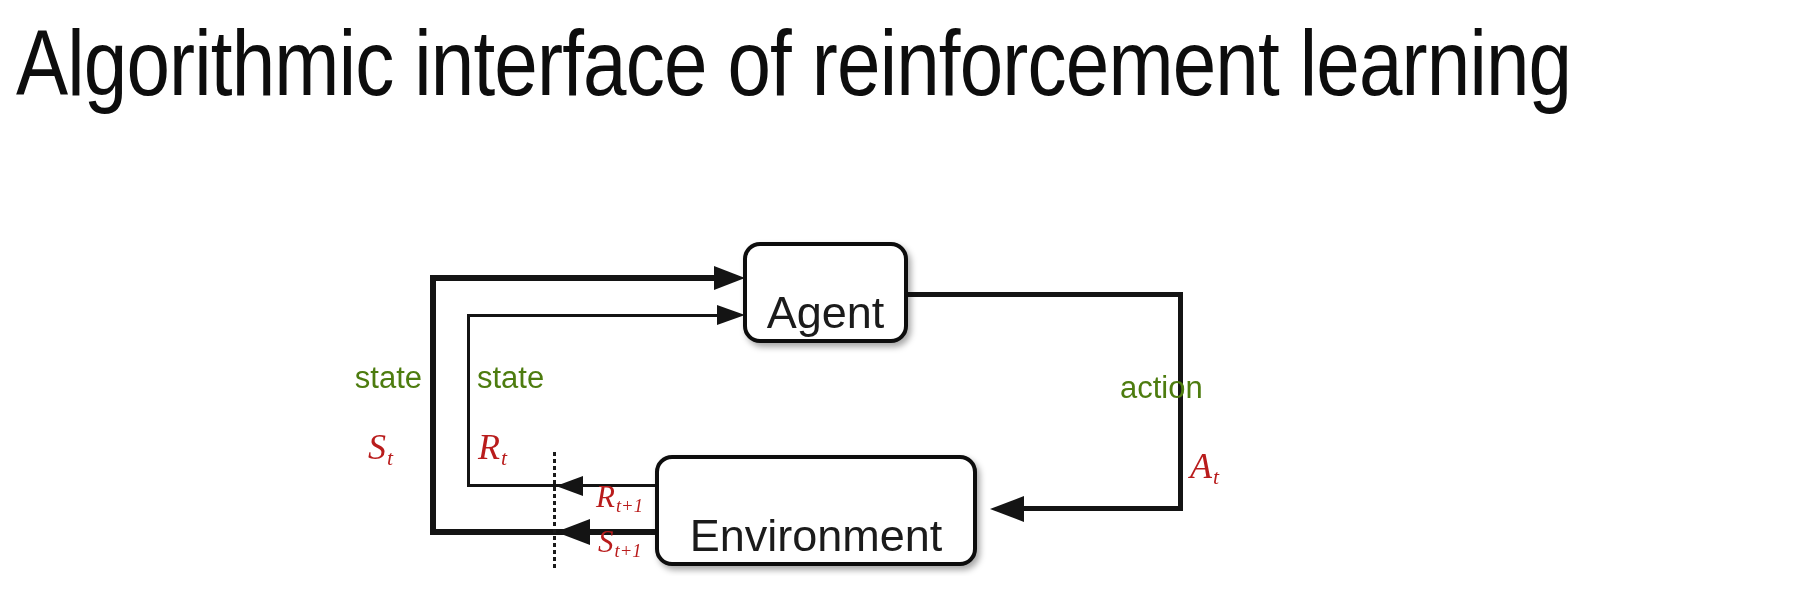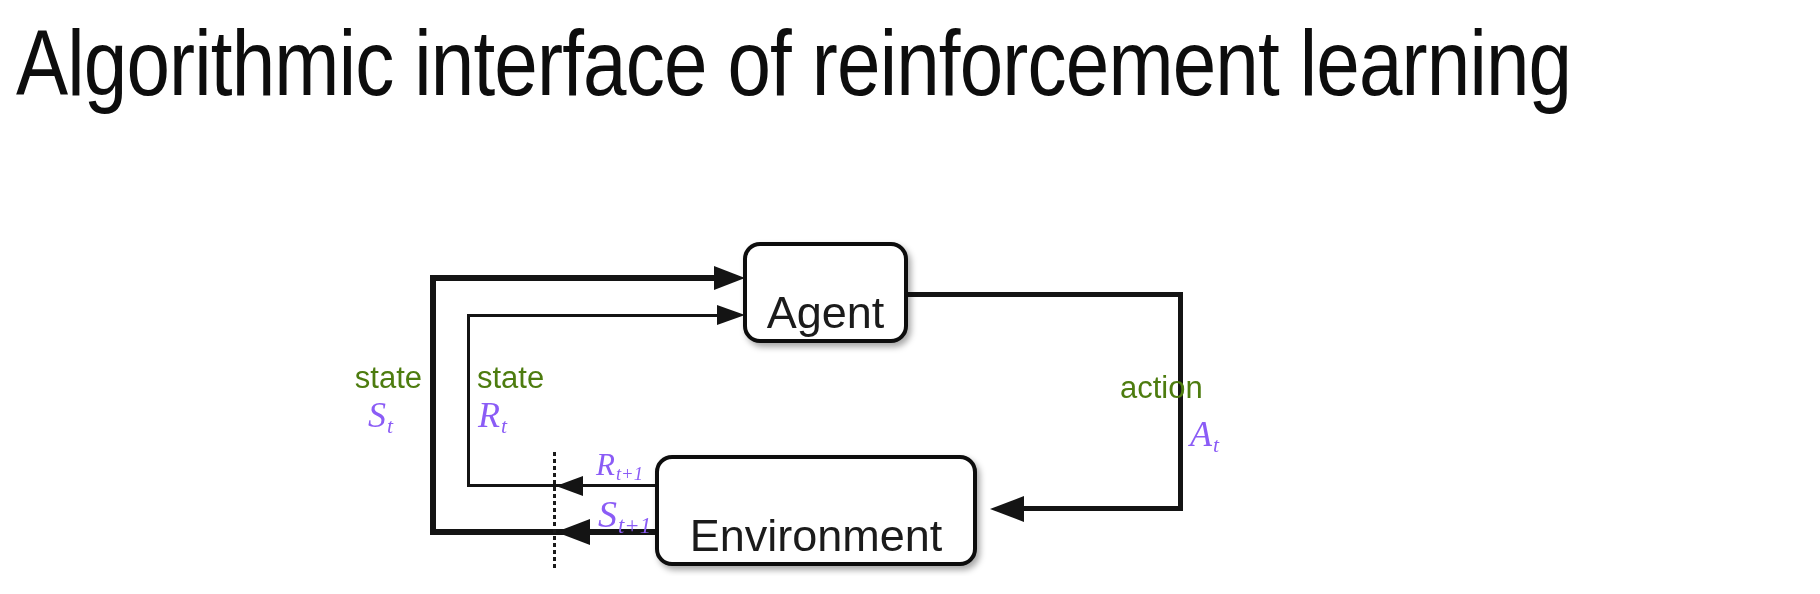--- a/index.html
+++ b/index.html
@@ -95,30 +95,31 @@
   .word-state  { left: 320px; top: 360px; width: 102px; text-align: right; }
   .word-reward { left: 477px; top: 360px; }
   .word-action { left: 1120px; top: 370px; }
 
   
   .math {
     position: absolute;
     font-family: "Liberation Serif", serif;
     font-style: italic;
     font-size: 36px;
-    color: #8b5cf6;
+    color: #b91c1c;
     white-space: nowrap;
     z-index: 3;
+    margin-top: 32px;
   }
   .math .sub { font-size: 0.6em; vertical-align: -0.28em; margin-left: 1px; }
   .sym-state  { left: 368px; top: 394px; }
   .sym-reward { left: 478px; top: 394px; font-family: Liberation Serif, serif; }
   .sym-action { left: 1190px; top: 413px; font-style: italic; }
   .sym-next-reward { left: 596px; top: 447px; font-size: 31px; }
-  .sym-next-state  { left: 598px; top: 492px; font-size: 38px; }
+  .sym-next-state  { left: 598px; top: 492px; font-size: 31px; }
 </style>
 </head>
 <body>
 
 <div class="stage">
 
   <h1 class="title">Algorithmic interface of reinforcement learning</h1>
 
   <div class="diagram">
 

